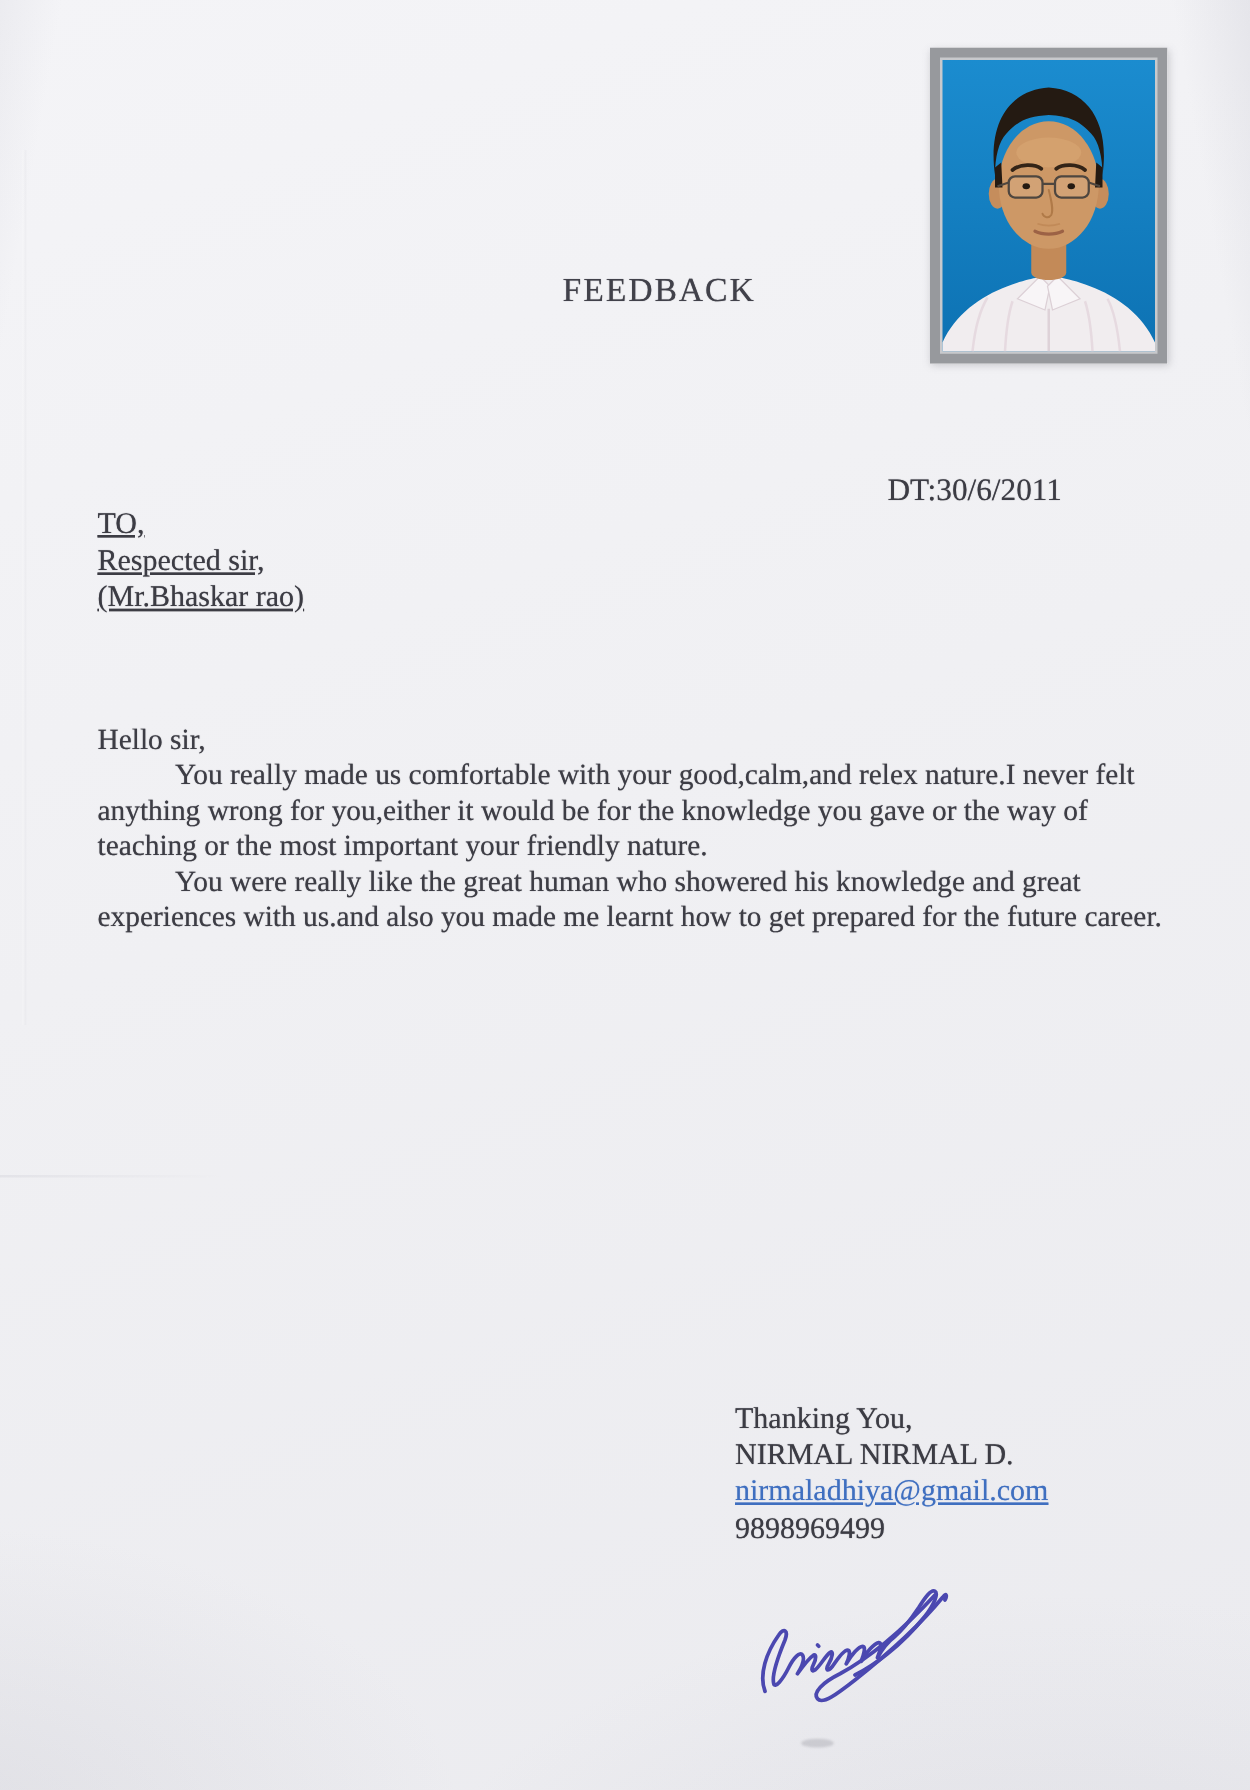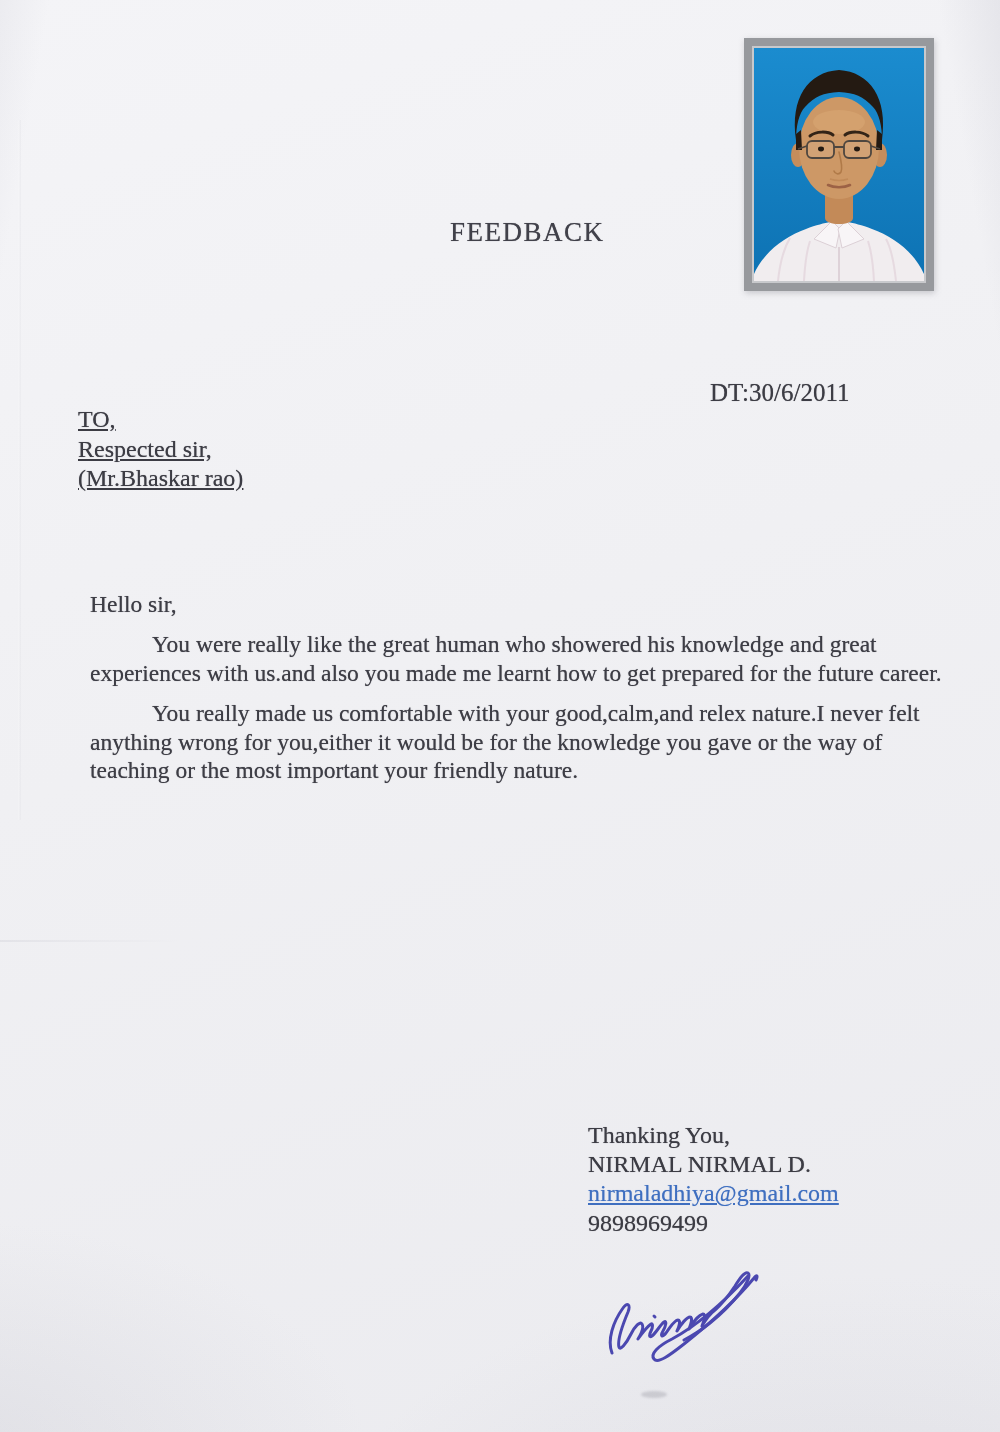--- a/index.html
+++ b/index.html
@@ -36,21 +36,21 @@
     font-size:25px;color:#3c3c44;
   }
   .recipient{
     position:absolute;left:78px;top:405px;
     font-size:24px;line-height:29.5px;color:#3c3c44;text-decoration:underline;
   }
   .letter-body{
     position:absolute;left:78px;top:578px;width:876px;
     font-size:23.5px;line-height:28.4px;color:#3d3d45;
   }
-  .letter-body p{margin:12px;white-space:pre-wrap;}
+  .letter-body p{margin:0;white-space:pre-wrap;}
   .letter-body p.indent{text-indent:62px;}
   .closing{
     position:absolute;left:588px;top:1121px;
     font-size:24px;line-height:29.2px;color:#3c3c44;
   }
   .closing .email{
     color:#3f6fc0;text-decoration:underline;text-decoration-color:#3f6fc0;
     text-shadow:0 0 0.7px rgba(63,111,192,0.6);
   }
   .photo-wrap{
@@ -128,22 +128,22 @@
   <div class="doc-date scan-text">DT:30/6/2011</div>
 
   <div class="recipient scan-text">
     <div>TO,</div>
     <div>Respected sir,</div>
     <div>(Mr.Bhaskar rao)</div>
   </div>
 
   <div class="letter-body scan-text">
     <p>Hello sir,</p>
+    <p class="indent">You really made us comfortable with your good,calm,and relex nature.I never felt anything wrong for you,either it would be for the knowledge you gave or the way of teaching or the most important your friendly nature.</p>
     <p class="indent">You were really like the great human who showered his knowledge and great experiences with us.and also you made me learnt how to get prepared for the future career.</p>
-    <p class="indent">You really made us comfortable with your good,calm,and relex nature.I never felt anything wrong for you,either it would be for the knowledge you gave or the way of teaching or the most important your friendly nature.</p>
   </div>
 
   <div class="closing scan-text">
     <div>Thanking You,</div>
     <div>NIRMAL NIRMAL D.</div>
     <div class="email">nirmaladhiya@gmail.com</div>
     <div>9898969499</div>
   </div>
 
   <div class="signature-wrap">

